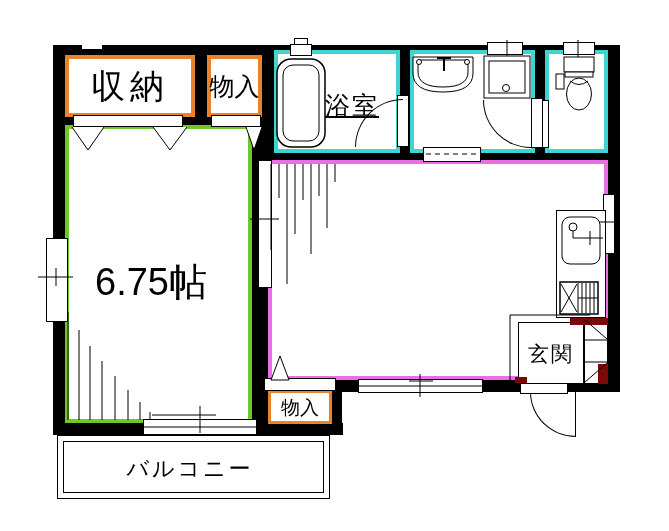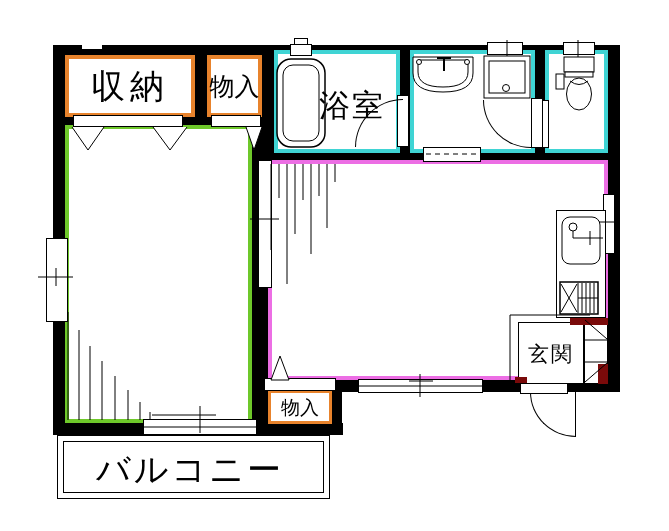--- a/index.html
+++ b/index.html
@@ -177,17 +177,18 @@
         <line x1="585" y1="340" x2="608" y2="340"></line>
           <line x1="585" y1="362" x2="608" y2="362"></line>
         <line x1="585" y1="320" x2="607" y2="339"></line>
           <line x1="585" y1="382" x2="607" y2="363"></line>
       </g>
     </g>
   </svg>
 
   <div class="lbl" style="left:65px;top:55px;width:130px;height:62px;font-size:34px;letter-spacing:5px;">収納</div>
   <div class="lbl" style="left:207px;top:55px;width:55px;height:62px;font-size:25px;">物入</div>
-  <div class="lbl" style="left:320px;top:91px;width:64px;height:28px;font-size:31px;letter-spacing:2px;">浴室</div>
+  <div class="lbl" style="left:320px;top:91px;width:64px;height:28px;font-size:25px;letter-spacing:2px;text-decoration:underline;">浴室</div>
+  <div class="lbl" style="left:95px;top:260px;width:160px;height:44px;font-size:38px;justify-content:flex-start;">6.75帖</div>
   <div class="lbl" style="left:518px;top:340px;width:66px;height:26px;font-size:21px;letter-spacing:2px;">玄関</div>
   <div class="lbl" style="left:268px;top:395px;width:64px;height:24px;font-size:19px;">物入</div>
-  <div class="lbl" style="left:80px;top:452px;width:220px;height:34px;font-size:34px;letter-spacing:3px;">バルコニー</div>
+  <div class="lbl" style="left:80px;top:452px;width:220px;height:34px;font-size:22px;letter-spacing:3px;">バルコニー</div>
 </div>
 
 </body></html>

